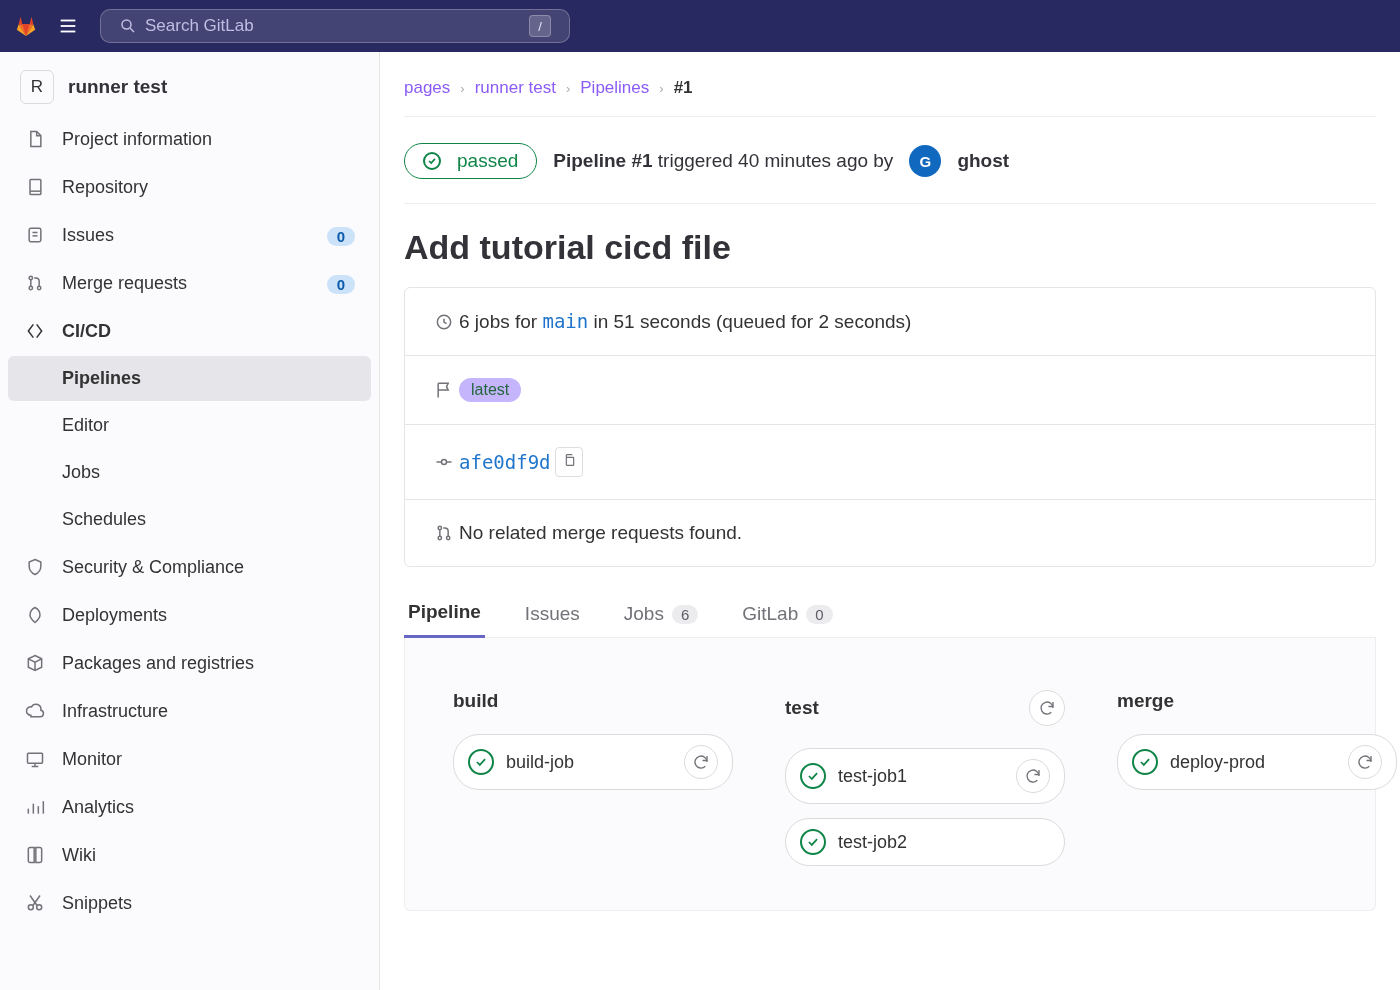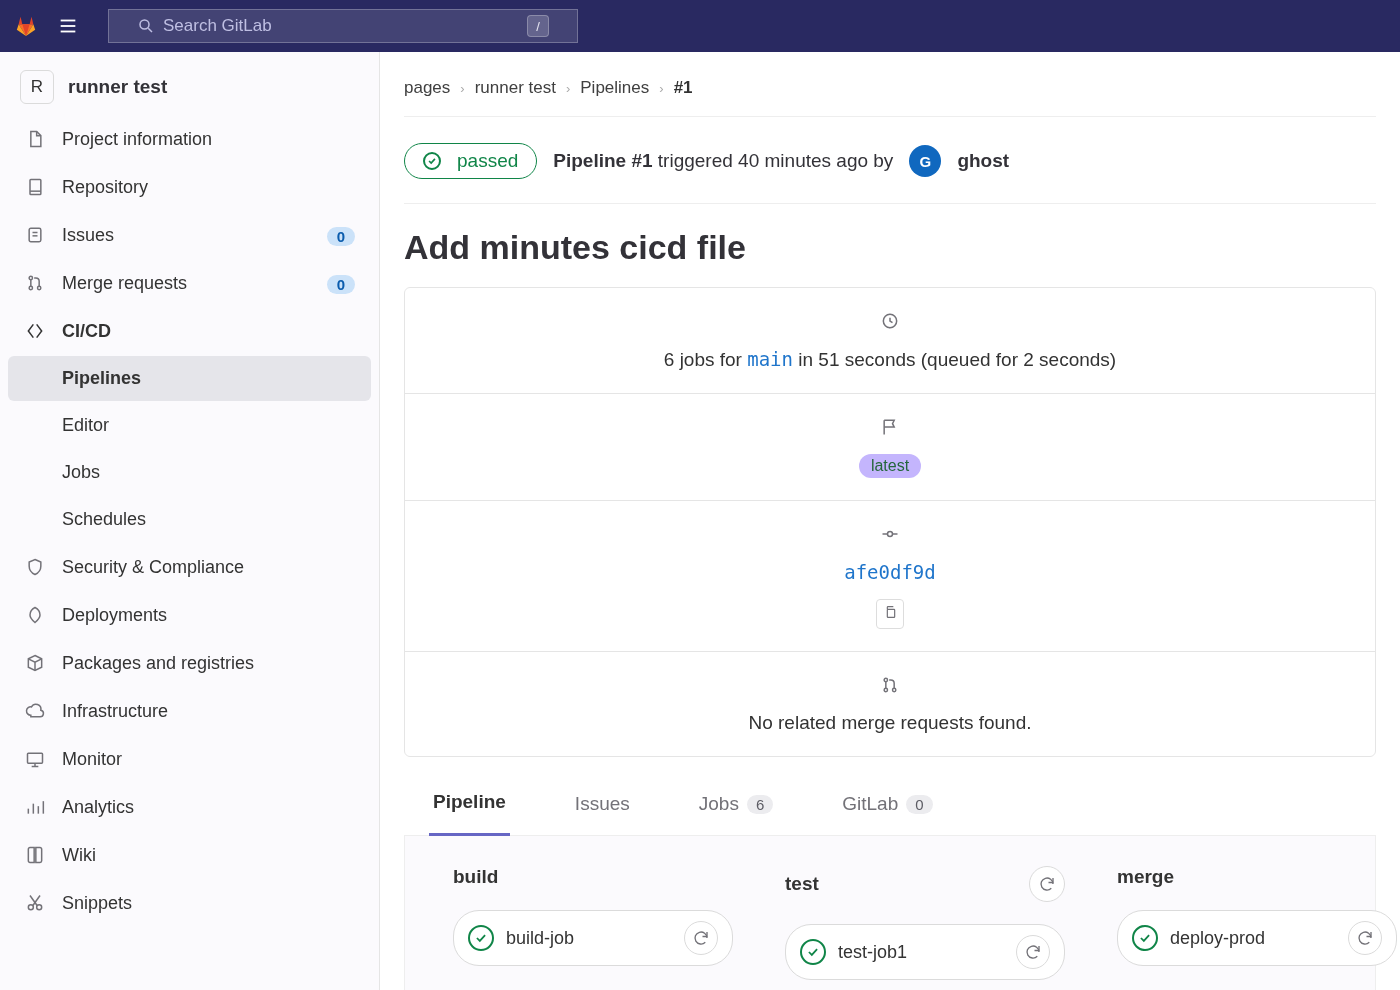--- a/index.html
+++ b/index.html
@@ -2,65 +2,65 @@
 <html><head>
 <meta charset="utf-8">
 <style>
   * { box-sizing: border-box; margin: 0; padding: 0; }
   body { font-family: -apple-system, BlinkMacSystemFont, "Segoe UI", Helvetica, Arial, sans-serif; font-size: 15px; color: #333238; background: #fff; width:1400px; height:990px; overflow:hidden; }
   
   .topbar { display:flex; align-items:center; height:52px; background:#292961; padding:0 12px; gap:10px; position:relative;}
   .logo { width:28px; height:28px; display:flex; align-items:center; justify-content:center;}
   .hamburger { width:36px; height:36px; display:flex; align-items:center; justify-content:center; color:#fff; border-radius:4px; cursor:pointer;}
   .hamburger svg, .logo svg { width:22px; height:22px; }
-  .searchbox { position:relative; margin-left:12px; flex:0 0 470px; height:34px; background:rgba(255,255,255,0.12); border:1px solid rgba(255,255,255,0.25); border-radius:0; display:flex; align-items:center; padding:0 28px; color:#bfbfe3; }
+  .searchbox { position:relative; margin-left:4px; flex:0 0 470px; height:34px; background:rgba(255,255,255,0.12); border:1px solid rgba(255,255,255,0.25); border-radius:10px; display:flex; align-items:center; padding:0 18px; color:#bfbfe3; }
   .searchbox input { background:transparent; border:none; outline:none; color:#e6e6f2; font-size:17px; flex:1; margin-left:8px; }
   .searchbox input::placeholder { color:#bfbfe3; }
   .kbd { background:rgba(255,255,255,0.18); border:1px solid rgba(255,255,255,0.25); border-radius:4px; width:22px; height:22px; display:flex; align-items:center; justify-content:center; font-size:13px; color:#e6e6f2; }
   
   .sidebar { width:380px; background:#fbfafd; border-right:1px solid #e5e5e5; height:calc(990px - 52px); overflow:auto; float:left; padding:8px 8px;}
   .project-row { display:flex; align-items:center; gap:14px; padding:10px 12px; font-size:19px; font-weight:600;}
   .project-avatar { width:34px; height:34px; background:#fbfafd; border:1px solid #dbdbdb; border-radius:6px; display:flex; align-items:center; justify-content:center; font-size:17px; color:#333; font-weight:400;}
   .nav-item { display:flex; align-items:flex-end; gap:16px; padding:12px 16px; font-size:18px; color:#333; border-radius:6px; cursor:pointer; margin:2px 0; }
   .nav-item.bold { font-weight:700; }
   .nav-item.active-sub { background:#e5e5ea; font-weight:700; }
   .sub-item { padding-left:54px; }
   .nav-item .badge { margin-left:auto; background:#cbe2f9; color:#0b5cad; border-radius:12px; padding:1px 10px; font-size:15px; font-weight:600;}
   .nav-icon { width:22px; height:22px; color:#737278; flex-shrink:0; display:flex; align-items:center; justify-content:center;}
   .nav-icon svg { width:20px; height:20px; }
   .nav-item.bold .nav-icon { color:#333; }
   
   .main { margin-left:380px; padding:22px 24px 0 24px; height:calc(990px - 52px); overflow:auto; }
   .crumbs { display:flex; align-items:center; gap:10px; color:#737278; font-size:17px; padding:4px 0 18px 0; border-bottom:1px solid #eee; }
-  .crumbs .crumb { color:#404040; cursor:pointer;}
+  .crumbs .crumb { color:#8b5cf6; cursor:pointer;}
   .crumbs .crumb.last { color:#333; font-weight:600; }
   .crumbs .sep { color:#aaa; font-size:13px;}
   .pipeline-header { display:flex; align-items:center; gap:16px; padding:26px 0 24px 0; border-bottom:1px solid #eee; font-size:19px;}
   .passed-badge { border:1px solid #108548; color:#108548; border-radius:22px; padding:6px 18px; display:flex; align-items:center; gap:16px; font-size:19px;}
   .passed-badge .chk { width:18px; height:18px; border:2px solid #108548; border-radius:50%; display:flex; align-items:center; justify-content:center;}
   .ghost-avatar { width:32px; height:32px; border-radius:50%; background:#1068bf; color:#fff; display:flex; align-items:center; justify-content:center; font-weight:600; font-size:15px;}
   .bold-text { font-weight:700; }
   .page-title { font-size:34px; font-weight:700; padding:24px 0 20px 0;}
   .info-box { border:1px solid #e5e5e5; border-radius:6px; }
-  .info-row { display:flex; align-items:center; gap:16px; padding:22px 28px; border-bottom:1px solid #e5e5e5; font-size:19px; color:#333;flex-direction:column;}
+  .info-row { display:flex; align-items:center; gap:4px; padding:22px 28px; border-bottom:1px solid #e5e5e5; font-size:19px; color:#333;}
   .info-row:last-child { border-bottom:none; }
   .info-icon { width:22px; height:22px; color:#737278; display:flex; align-items:center; justify-content:center; flex-shrink:0;}
   .info-icon svg { width:20px; height:20px; }
   .branch-link, .commit-link { color:#1f75cb; font-family: ui-monospace, SFMono-Regular, Menlo, monospace; }
   .latest-badge { background:#c4b5fd; color:#24663b; border-radius:14px; padding:3px 12px; font-size:16px;}
   .copy-btn { border:1px solid #ddd; border-radius:4px; padding:3px 5px; color:#737278; cursor:pointer; }
   
   .tabs { display:flex; gap:36px; padding:24px 0 0 0; border-bottom:1px solid #eee; align-items:flex-end;}
-  .tab { padding:10px 4px 20px 4px; font-size:19px; color:#737278; cursor:pointer; display:flex; align-items:center; gap:8px;margin-left:25px;}
+  .tab { padding:10px 4px 12px 4px; font-size:19px; color:#737278; cursor:pointer; display:flex; align-items:center; gap:8px;}
   .tab.active { color:#333; font-weight:700; border-bottom:3px solid #6666c4; margin-bottom:-1px;}
   .tab .count { background:#ececef; color:#5c5c64; border-radius:12px; padding:1px 9px; font-size:15px; font-weight:400;}
   
   .pipeline-graph { background:#fbfafd; display:flex; gap:52px; padding:30px 48px; border:1px solid #eee; border-top:none; border-radius:0 0 6px 6px;}
   .stage-col { flex:0 0 280px;}
-  .stage-header { display:flex; align-items:center; gap:10px; font-size:19px; font-weight:600; color:#333; margin-bottom:22px;}
+  .stage-header { display:flex; align-items:center; gap:10px; font-size:19px; font-weight:600; color:#333; margin-bottom:22px;margin-top:22px;}
   .retry-btn { margin-left:auto; width:36px; height:36px; border:1px solid #dbdbdb; border-radius:50%; background:#fff; display:flex; align-items:center; justify-content:center; color:#737278; cursor:pointer;}
   .retry-btn svg { width:18px; height:18px; }
   .job-pill { display:flex; align-items:center; gap:12px; border:1px solid #dbdbdb; background:#fff; border-radius:26px; padding:10px 14px 10px 14px; font-size:18px; color:#333; margin-bottom:14px;}
   .job-pill .retry-btn { width:34px; height:34px; }
   .job-status { width:26px; height:26px; border:2px solid #108548; border-radius:50%; display:flex; align-items:center; justify-content:center; color:#108548; flex-shrink:0;}
   .job-status svg { width:14px; height:14px;}
   .job-name { flex:1; }
 </style>
 </head>
 <body>
@@ -260,21 +260,21 @@
         </span>
       <span>passed</span>
     </span>
     <span>
       <span class="bold-text">Pipeline #1</span><span> triggered 40 minutes ago by</span>
     </span>
     <span class="ghost-avatar">G</span>
     <span class="bold-text">ghost</span>
   </div>
 
-  <div class="page-title">Add minutes cicd file</div>
+  <div class="page-title">Add tutorial cicd file</div>
 
   <div class="info-box">
     <div class="info-row">
       <span class="info-icon">
           <svg viewBox="0 0 24 24" fill="none" stroke="currentColor" stroke-width="1.8">
             <circle cx="12" cy="12" r="8"></circle>
             <path d="M12 8v4l3 2"></path>
           </svg>
         </span>
       <span>

